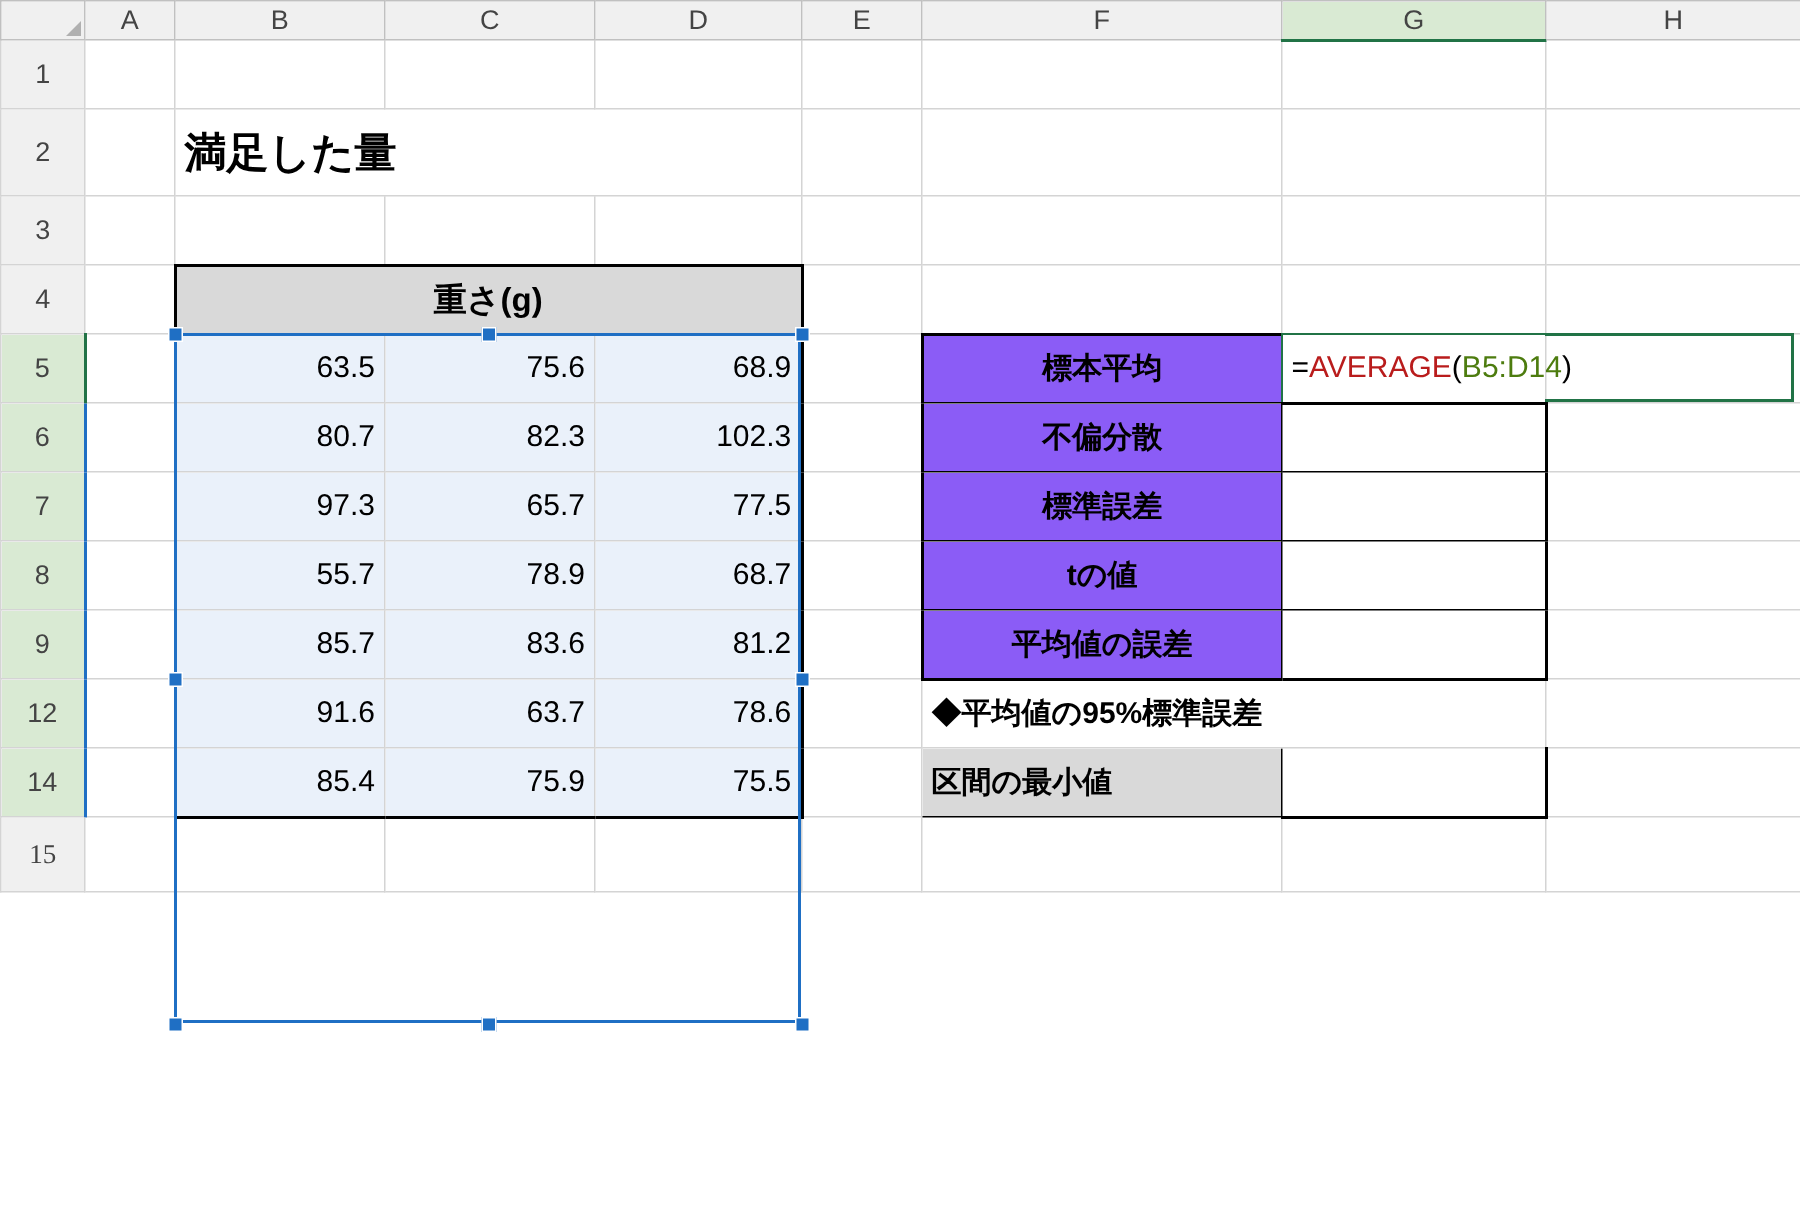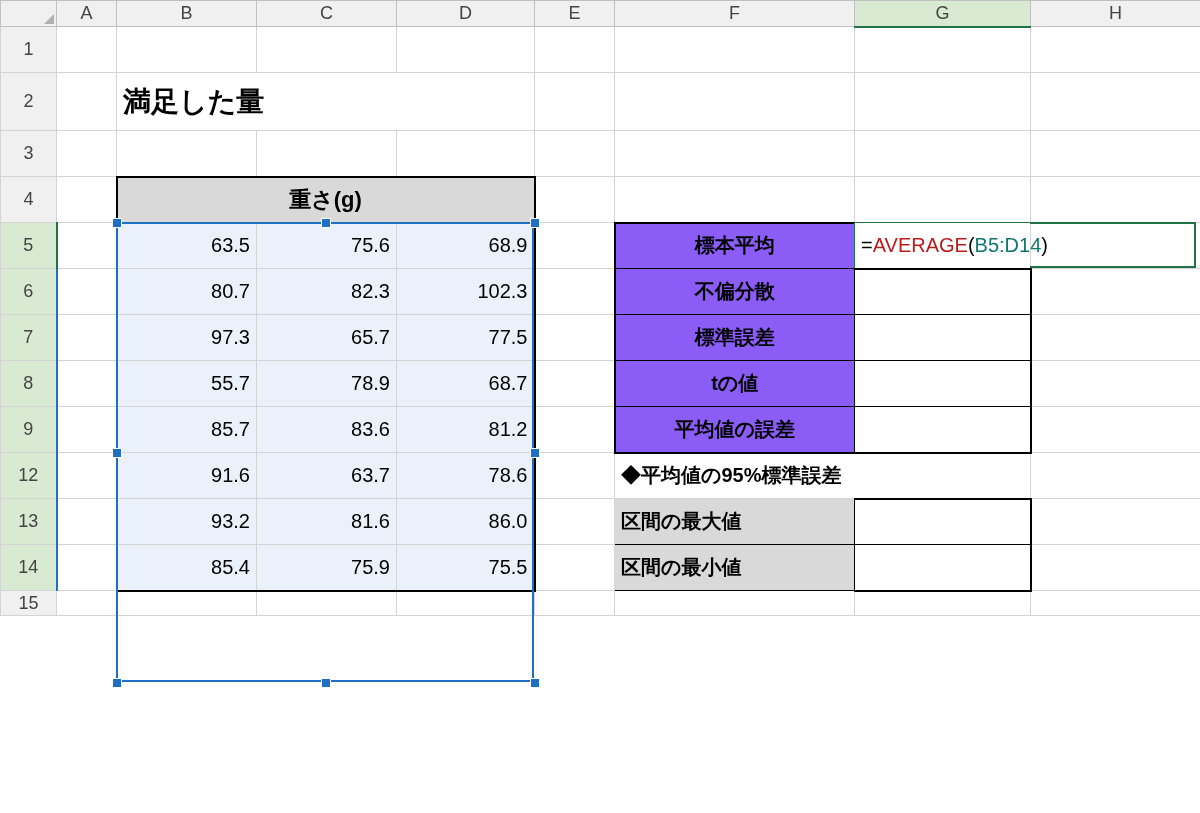--- a/index.html
+++ b/index.html
@@ -151,37 +151,37 @@
     font-size: 20px;
     text-align: left;
     padding-left: 2px;
     white-space: nowrap;
     overflow: visible;
     position: relative;
     z-index: 10;
     background:#fff;
   }
   .formula-cell .avg { color:#b91c1c; }
-  .formula-cell .ref { color:#0f766e; }
+  .formula-cell .ref { color:#4d7c0f; }
 
   
   .active-outline {
     position:absolute;
     border:2px solid #217346;
     pointer-events:none;
     z-index:8;
   }
 
   
   .hdr-active { background:#d9ead3 !important; color:#217346; border-bottom:2px solid #217346 !important;}
   .rowhdr-sel { background:#d9ead3 !important; color:#217346; border-right:2px solid #1f6fc4 !important;}
   .rowhdr-active { background:#d9ead3 !important; color:#217346; border-right:2px solid #217346 !important;}
 
   
-  tr.r15 td { height:25px; }
+  tr.r15 td { height:50px;font-family:Liberation Serif, serif; }
 </style>
 </head>
 <body>
 
 <div class="sheet">
 <table class="grid">
   <colgroup>
     <col class="cRow">
         <col class="cA">
         <col class="cB">
@@ -318,31 +318,20 @@
           <td class="rowhdr rowhdr-sel">12</td>
     <td></td>
     <td class="wt sel wt-left">91.6</td>
     <td class="wt sel">63.7</td>
     <td class="wt sel wt-right">78.6</td>
     <td></td>
     <td colspan="2" class="ci-title">◆平均値の95%標準誤差</td>
     <td></td>
         </tr>
 
-  <tr>
-          <td class="rowhdr rowhdr-sel">13</td>
-    <td></td>
-    <td class="wt sel wt-left">93.2</td>
-    <td class="wt sel">81.6</td>
-    <td class="wt sel wt-right">86.0</td>
-    <td></td>
-    <td class="ci-label stat-outer-t stat-outer-l">区間の最大値</td>
-    <td class="stat-val stat-outer-t stat-outer-r"></td>
-    <td></td>
-        </tr>
 
   <tr>
           <td class="rowhdr rowhdr-sel">14</td>
     <td></td>
     <td class="wt sel wt-left wt-bottom">85.4</td>
     <td class="wt sel wt-bottom">75.9</td>
     <td class="wt sel wt-right wt-bottom">75.5</td>
     <td></td>
     <td class="ci-label stat-outer-b stat-outer-l">区間の最小値</td>
     <td class="stat-val stat-outer-b stat-outer-r"></td>

